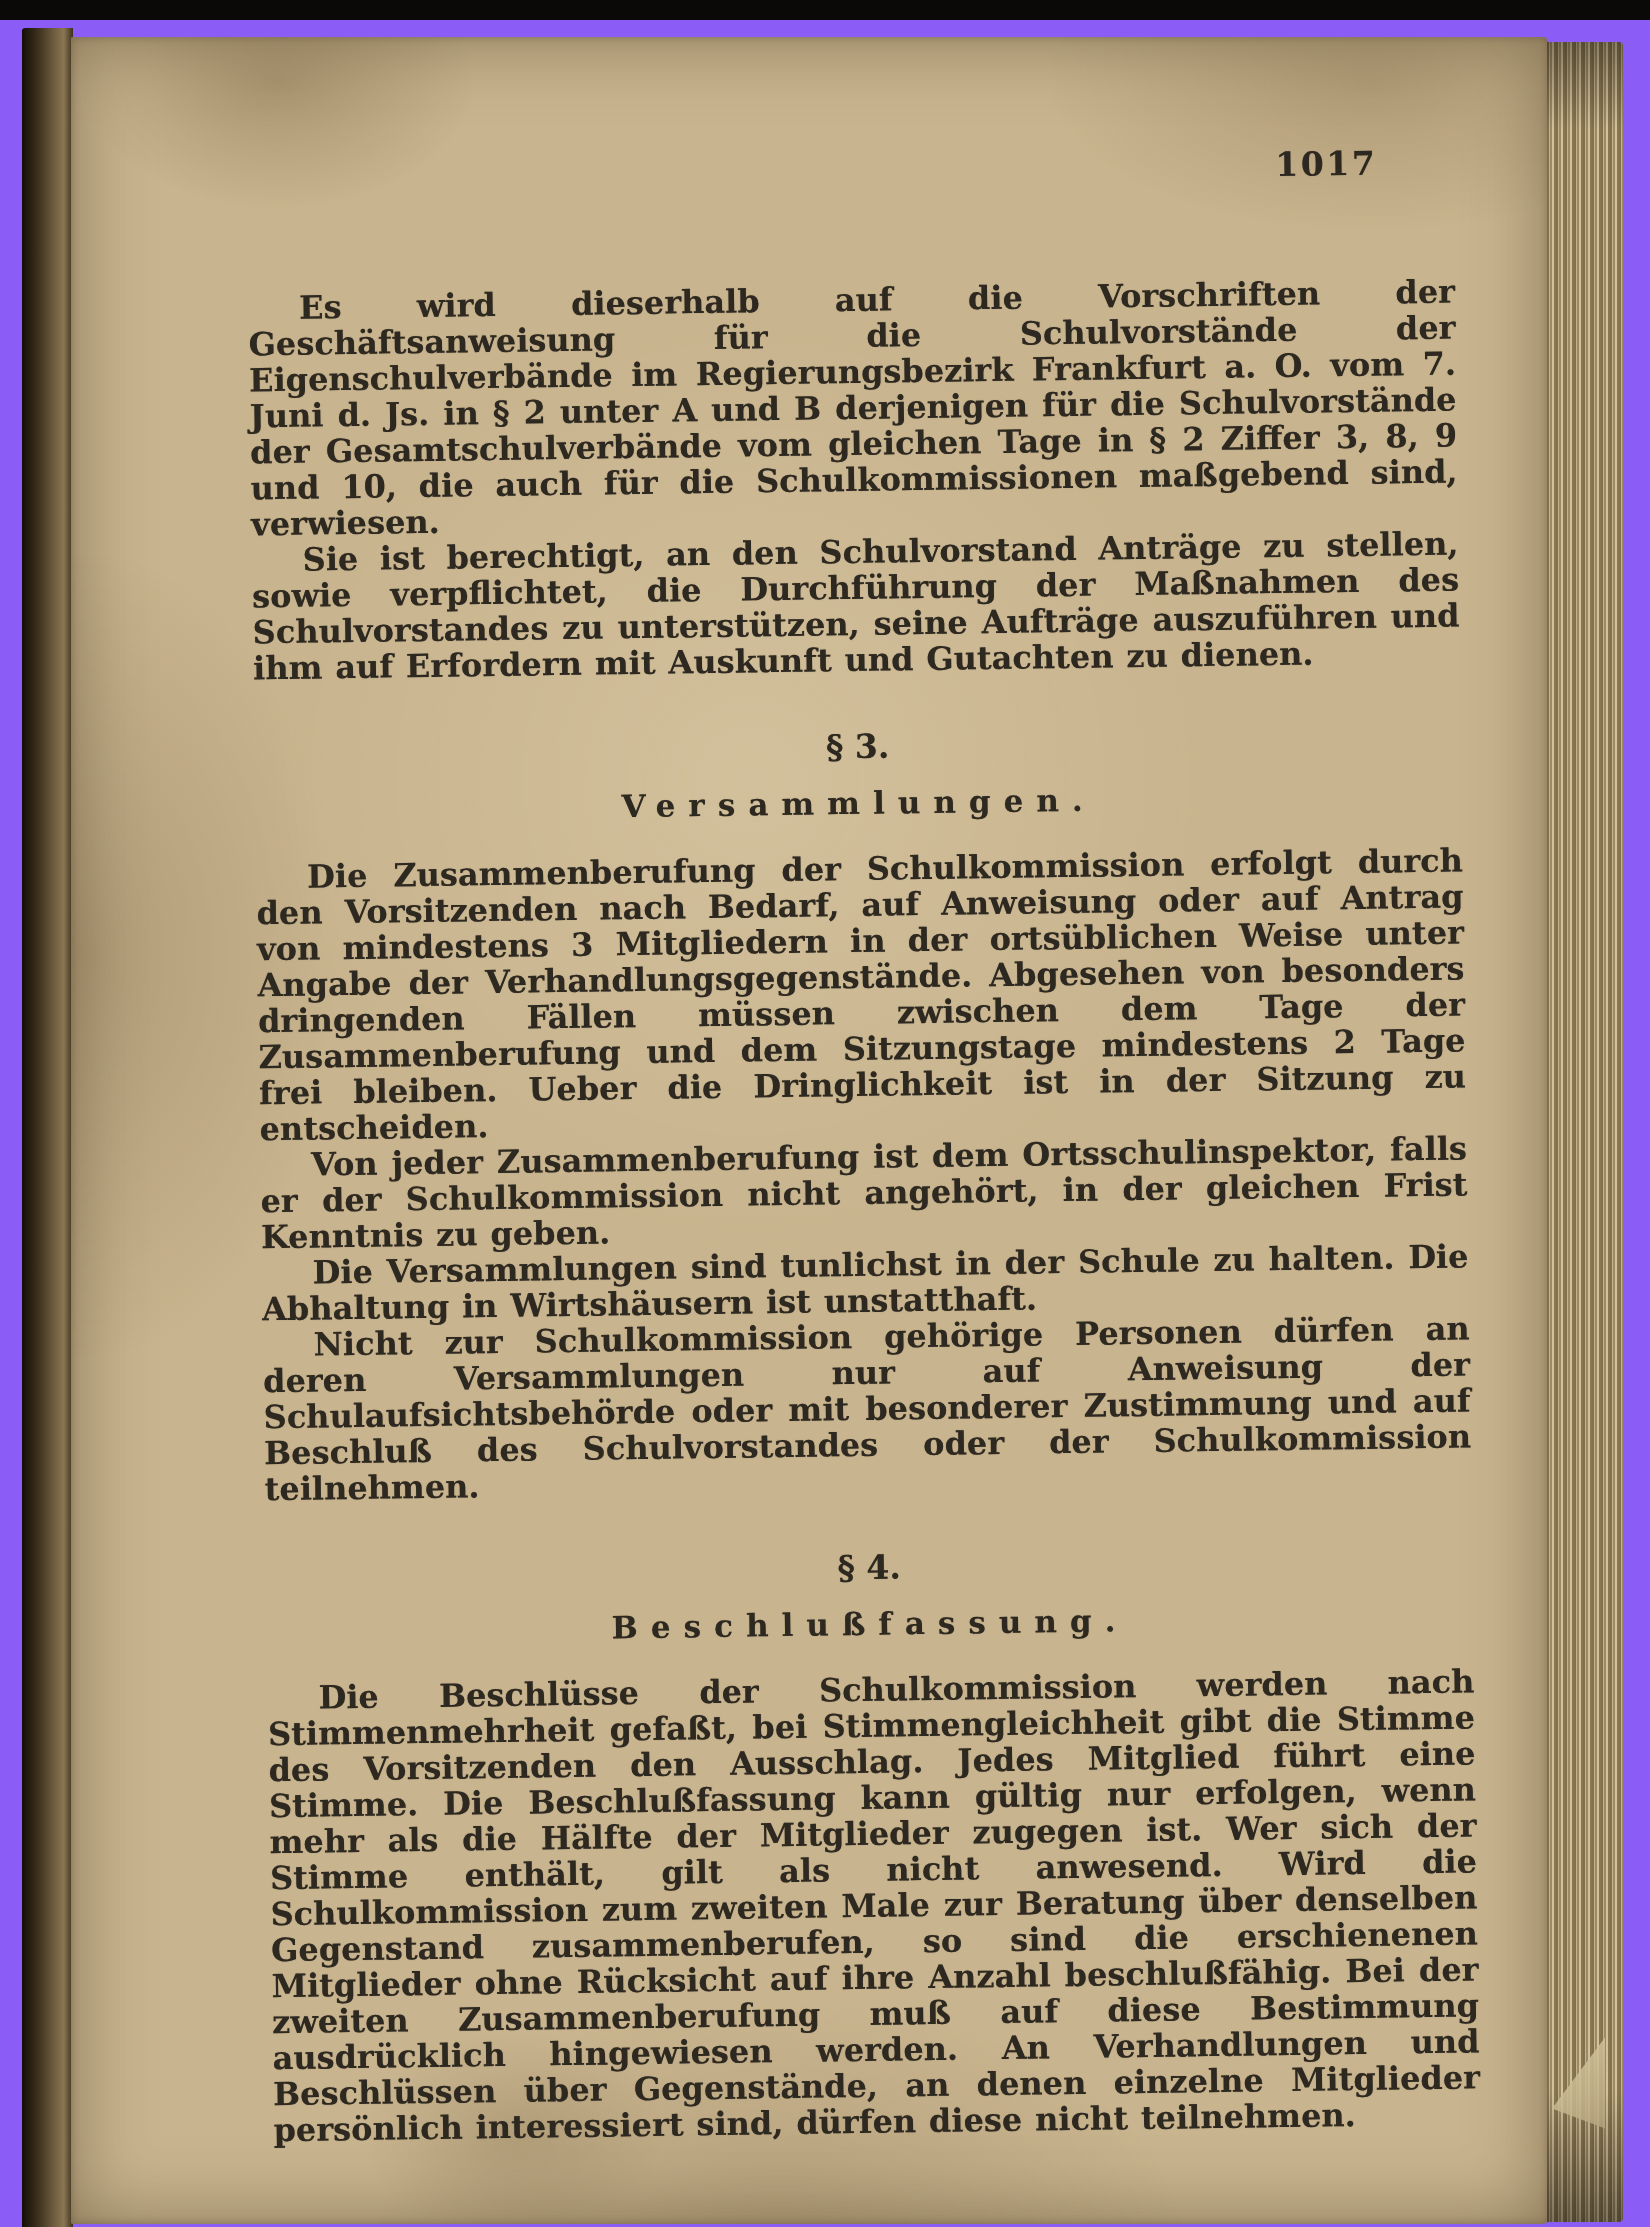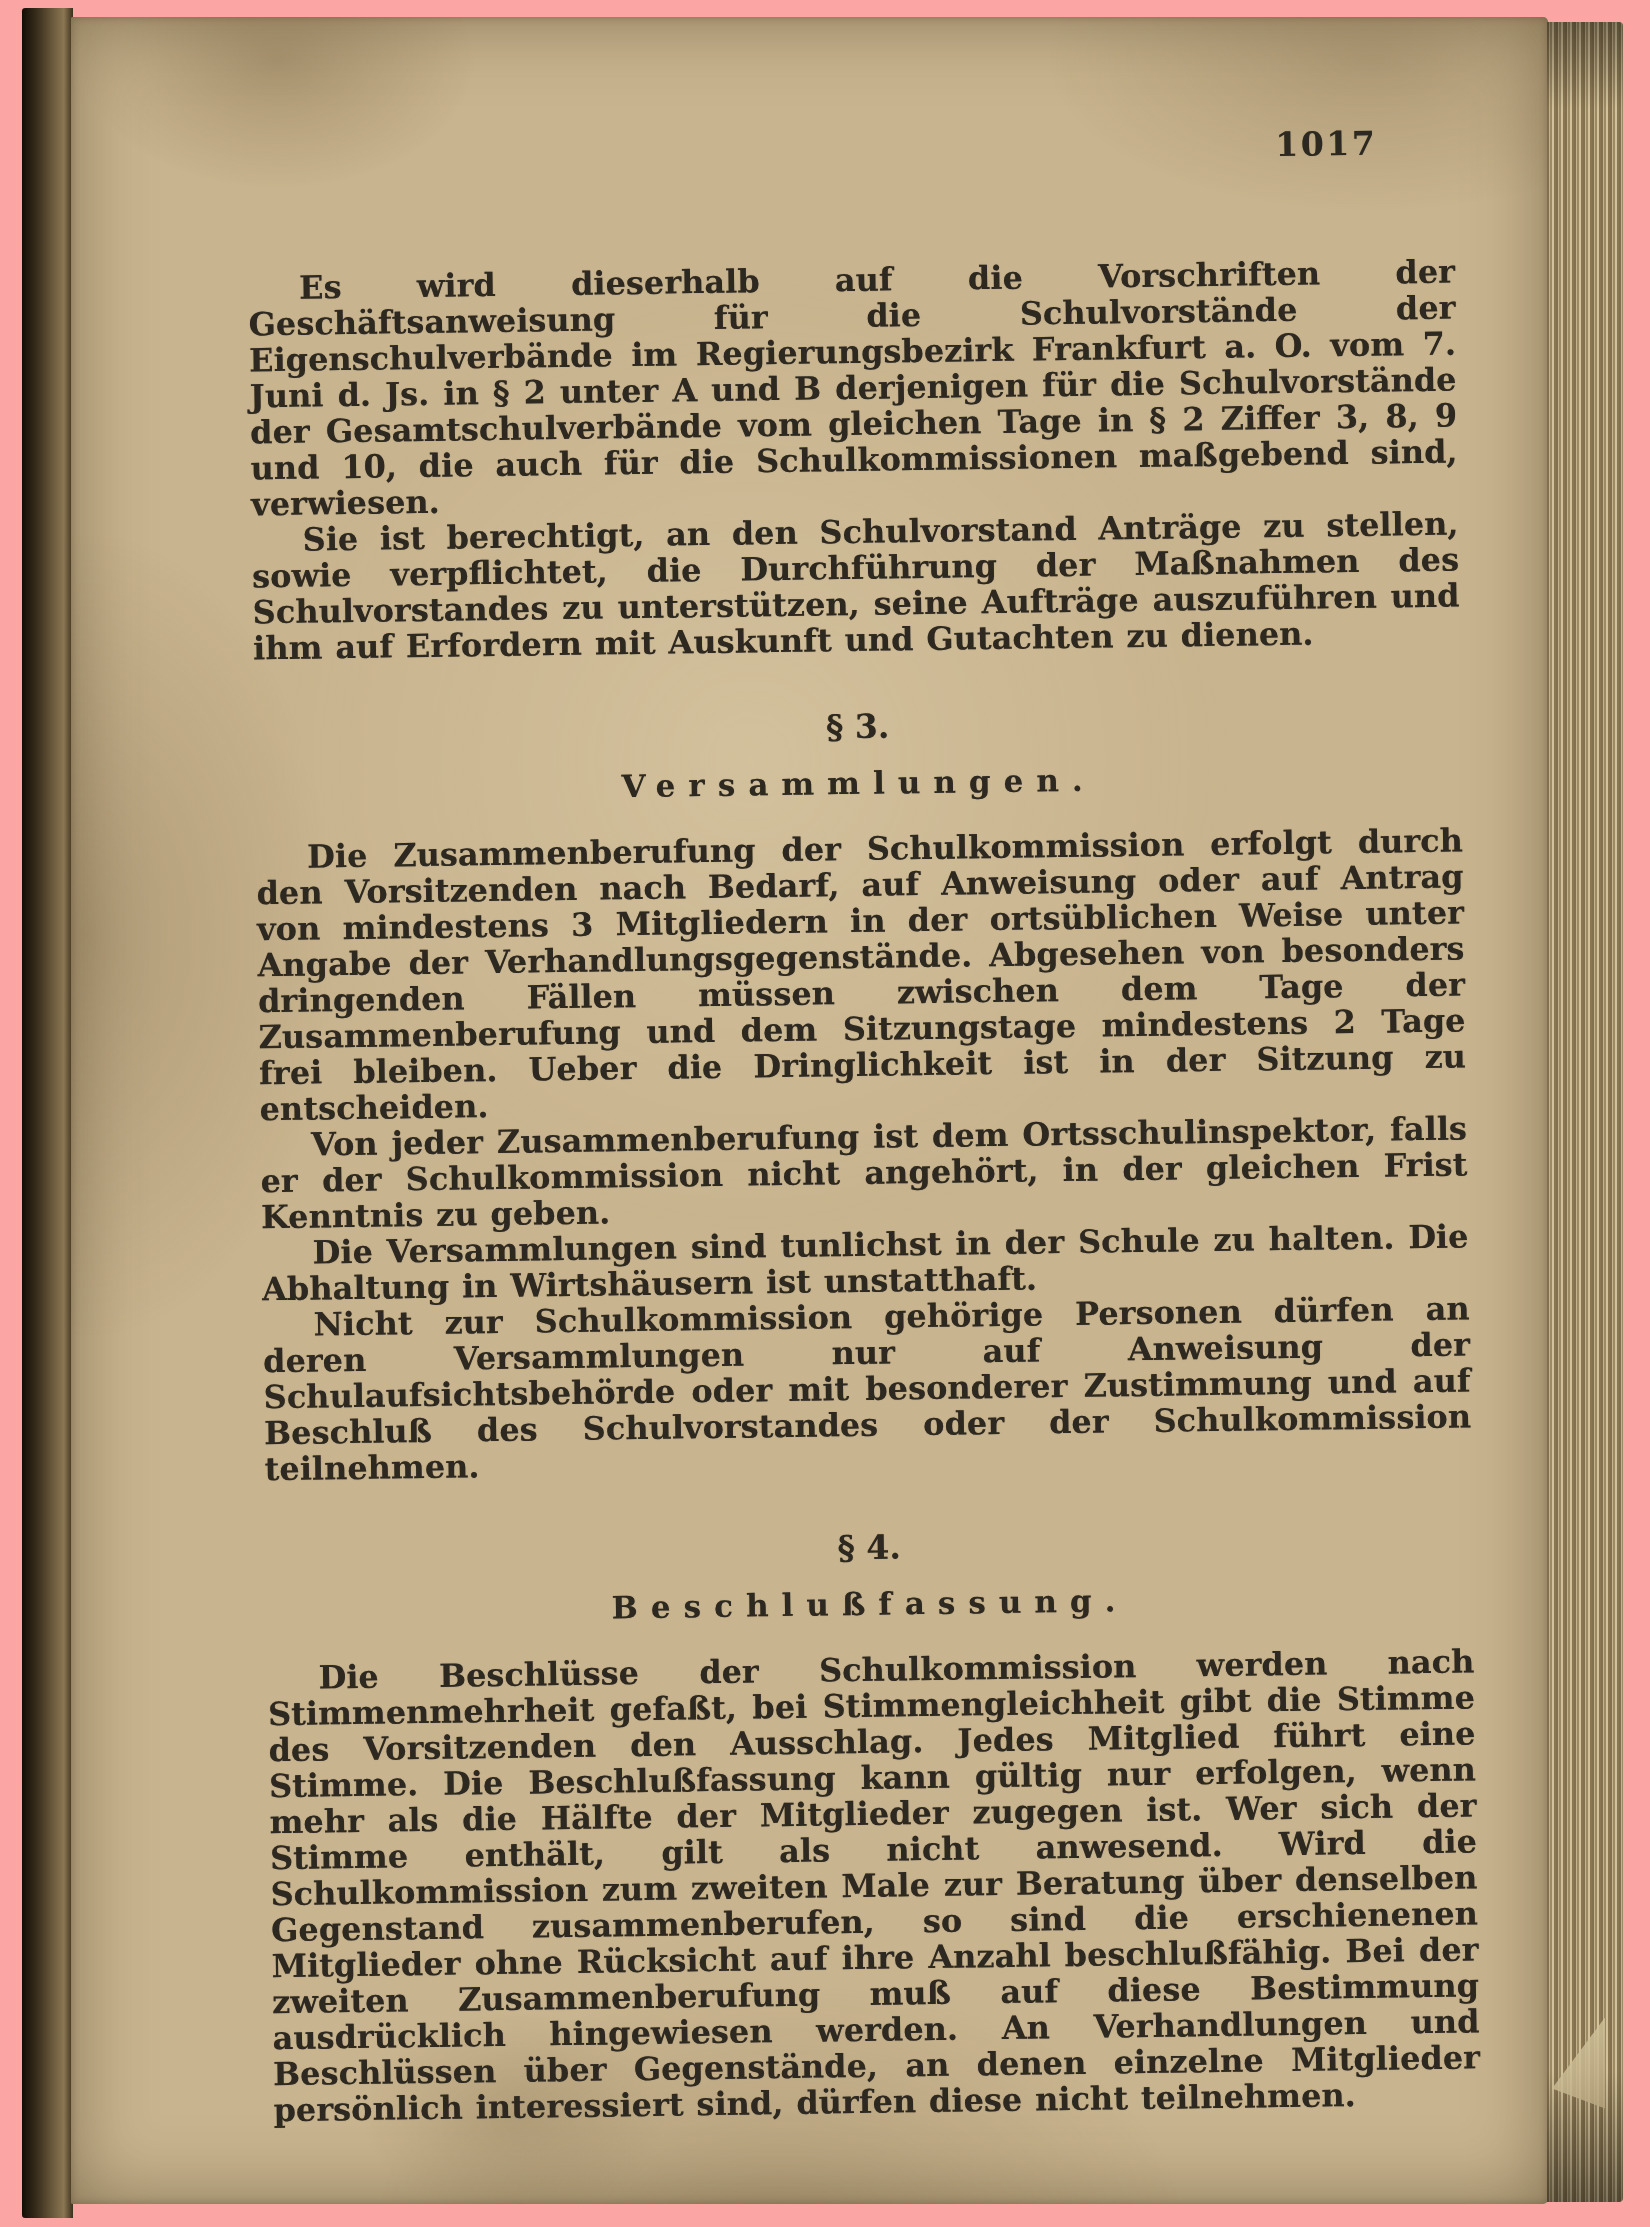--- a/index.html
+++ b/index.html
@@ -12,21 +12,22 @@
     height: 2227px;
     position: relative;
     overflow: hidden;
     font-family: "DejaVu Serif", serif;
   }
 
   
   .scan {
     position: absolute;
     inset: 0;
-    background: #fca5a5;
+    background: #8b5cf6;
+    margin-top: 20px;
   }
 
   
   .left-strip {
     position: absolute;
     left: 21.5px;
     top: 8.3px;
     width: 51px;
     height: 2210px;
     background: linear-gradient(90deg,

